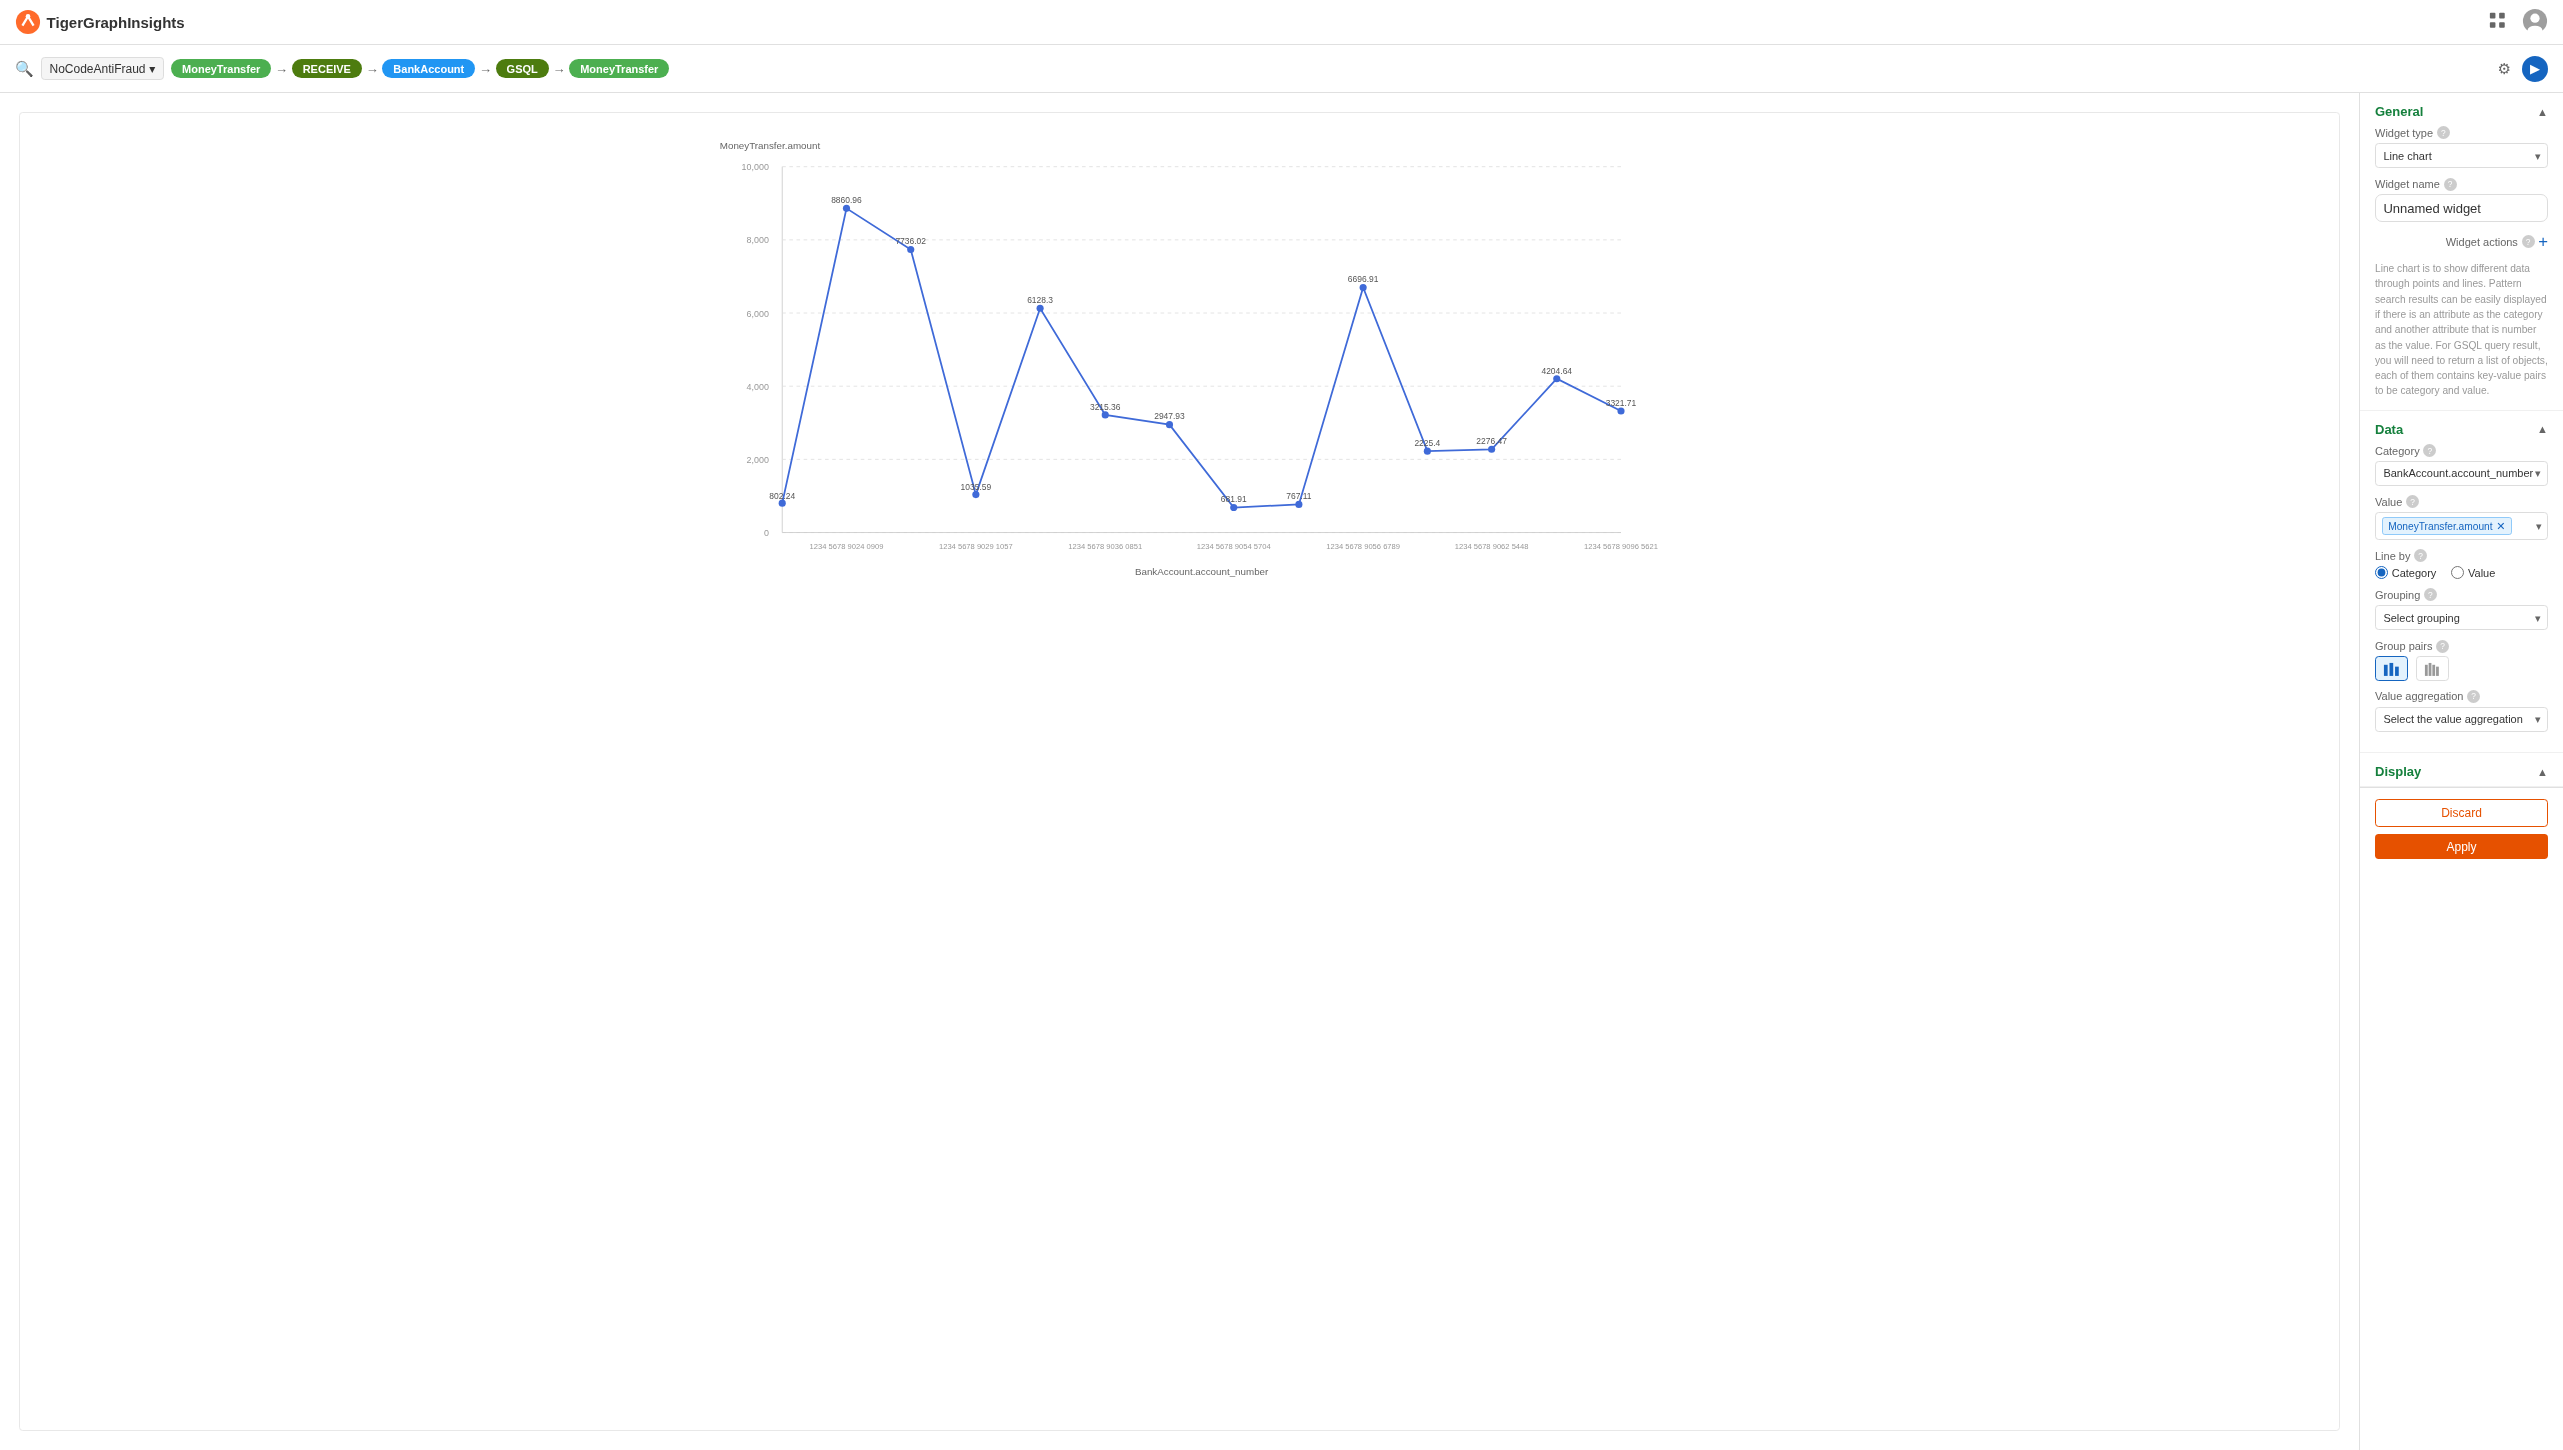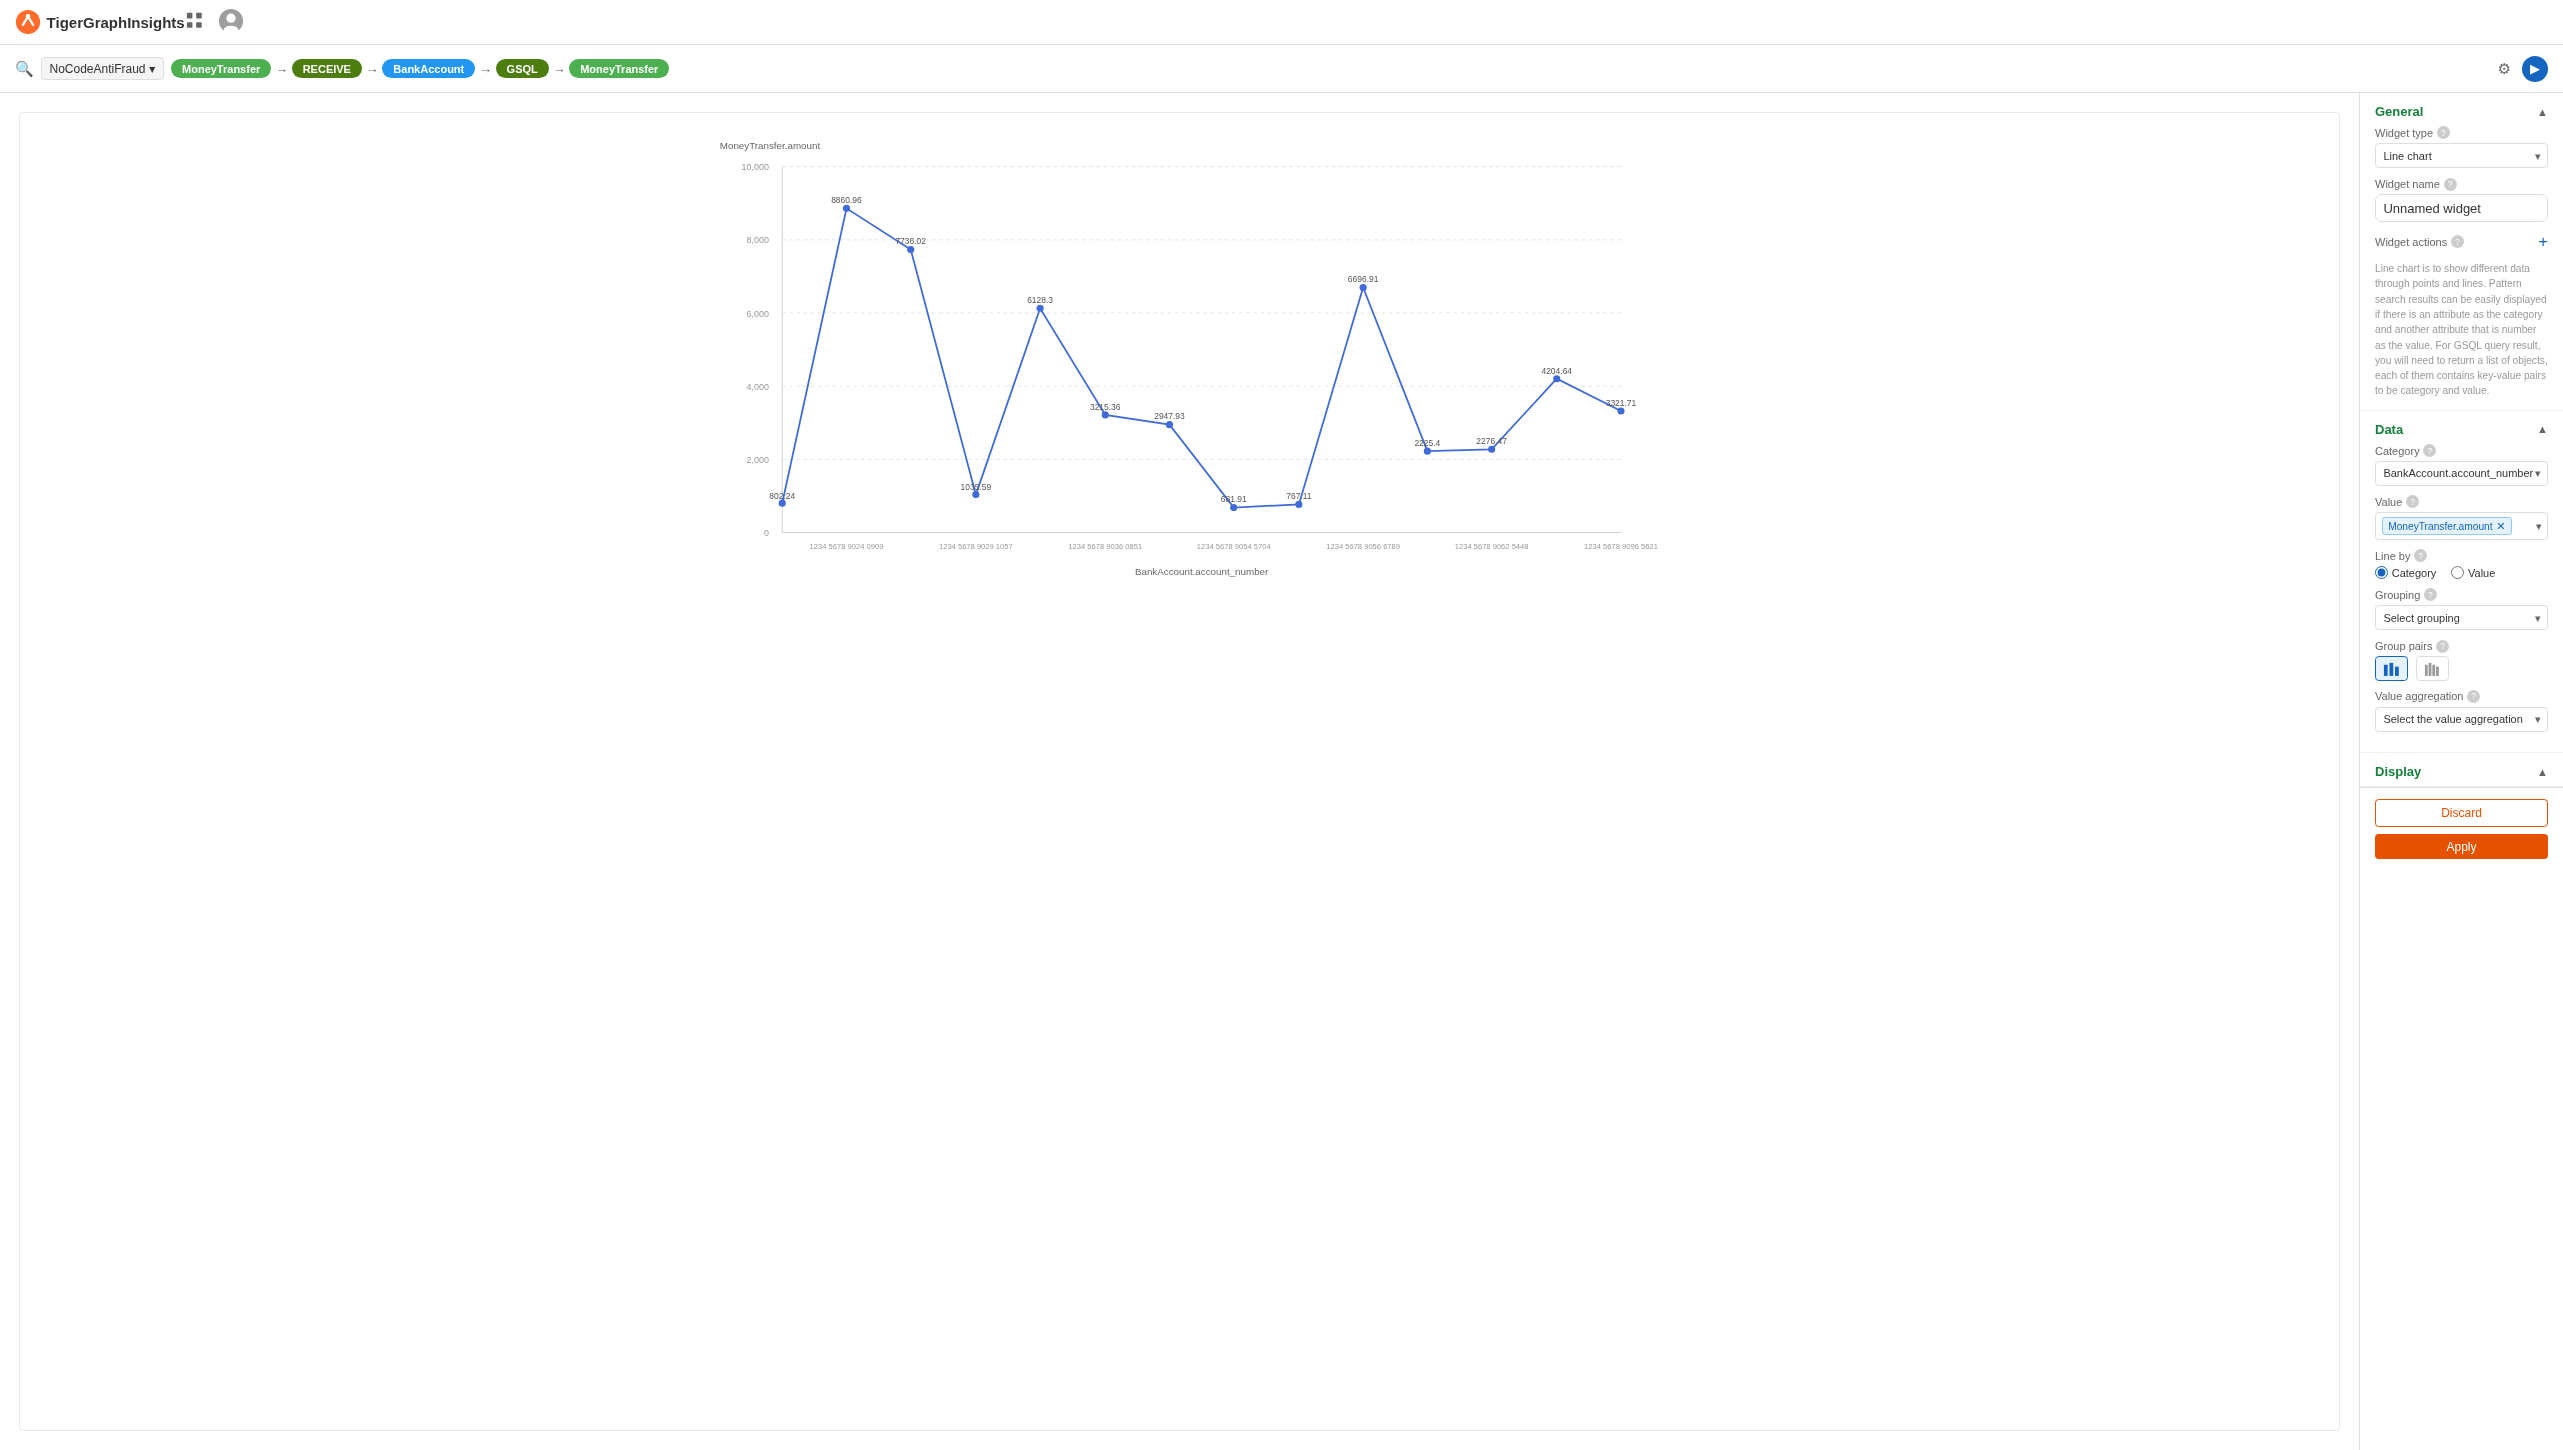--- a/index.html
+++ b/index.html
@@ -1,19 +1,19 @@
 <!DOCTYPE html>
 <html style="font-size:15px"><head>
   <meta charset="utf-8">
   <style>
     * { box-sizing: border-box; margin: 0; padding: 0; }
     body { font-family: 'Segoe UI', Arial, sans-serif; background: #fff; color: #333; font-size: 12px; display: flex; flex-direction: column; height: 100vh; overflow: hidden; }
 
     
-    .topbar { height: 45px; background: #fff; border-bottom: 0.9px solid #e0e0e0; display: flex; align-items: center; padding: 0 15px; justify-content: flex-start; }
+    .topbar { height: 45px; background: #fff; border-bottom: 0.9px solid #e0e0e0; display: flex; align-items: center; padding: 0 15px; justify-content: space-between; }
     .topbar-left { display: flex; align-items: center; gap: 7.4px; }
     .logo { display: flex; align-items: center; gap: 5.6px; }
     .logo-icon { width: 26px; height: 26px; }
     .logo-text { font-size: 15px; font-weight: 600; color: #333; }
     .topbar-right { display: flex; align-items: center; gap: 15px; }
     .grid-icon, .avatar { cursor: pointer; }
 
     
     .query-bar { height: 48px; background: #fff; border-bottom: 0.9px solid #e0e0e0; display: flex; align-items: center; padding: 0 15px; gap: 7.4px; }
     .search-btn { background: none; border: none; cursor: pointer; color: #666; font-size: 15px; }
@@ -246,21 +246,21 @@
 
         <div class="panel-field-row">
           <div class="field-label">
             <span>Widget name</span>
             <span class="help-icon">?</span>
           </div>
           <input class="panel-input" type="text" value="Unnamed widget" style="">
         </div>
 
         <div class="panel-field-row">
-          <div class="field-label" style="justify-content: space-between;">
+          <div class="field-label" style="justify-content: flex-end;">
             <span style="display:flex;align-items:center;gap:3.7px;">
               <span>Widget actions</span>
               <span class="help-icon">?</span>
             </span>
             <button class="add-btn">+</button>
           </div>
         </div>
 
         <div class="description-text">Line chart is to show different data through points and lines.
 Pattern search results can be easily displayed if there is an attribute as the category and another attribute that is number as the value.

